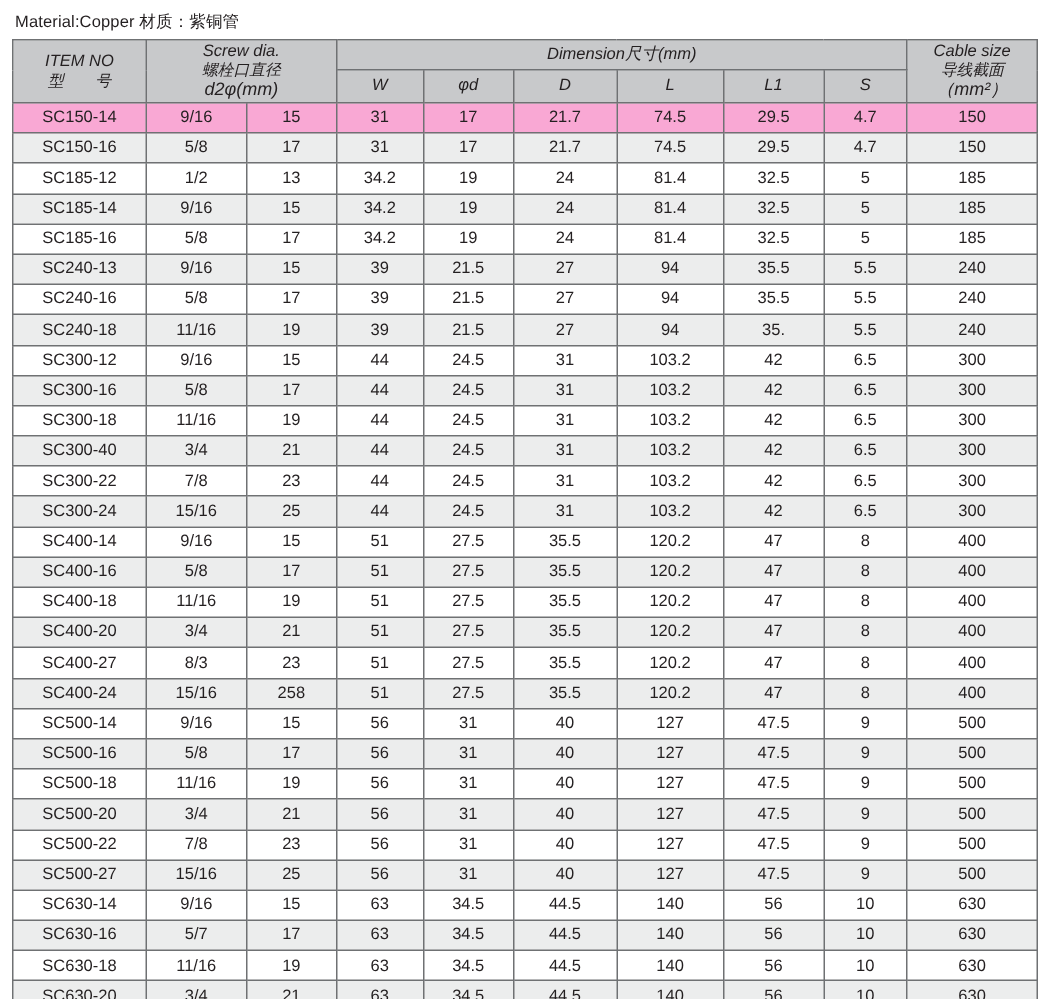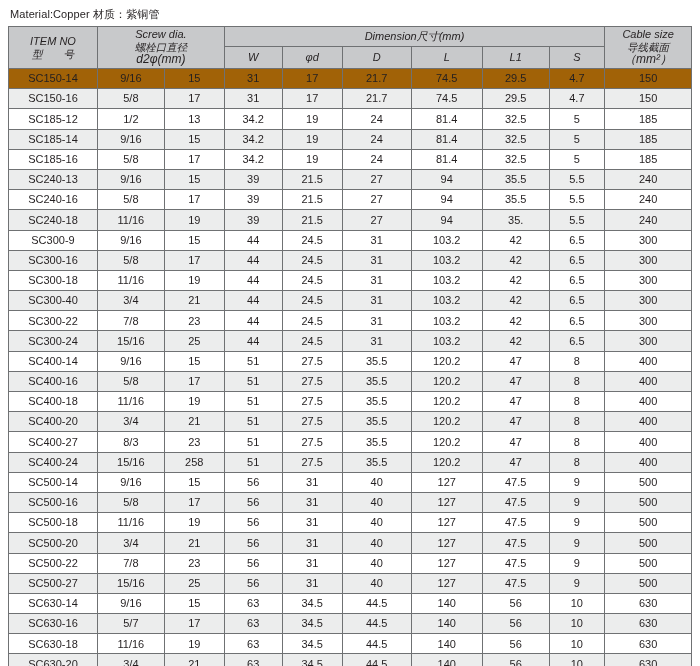--- a/index.html
+++ b/index.html
@@ -58,21 +58,21 @@
     font-size: 12px;
   }
   .hdr-top-itemno { height: 40px; }
   .hdr-dim { height: 19px; }
   .hdr-sub { height: 21px; }
   tbody td {
     height: 19.2px;
   }
   tbody tr.odd td { background: #ffffff; }
   tbody tr.even td { background: #eceded; }
-  tbody tr.first-row td { background: #a16207; }
+  tbody tr.first-row td { background: #f9a8d4; }
   td.item { font-size: 11px; }
   .col-item   { width: 80px; }
   .col-screw1 { width: 60px; }
   .col-screw2 { width: 54px; }
   .col-w      { width: 52px; }
   .col-phid   { width: 54px; }
   .col-d      { width: 62px; }
   .col-l      { width: 64px; }
   .col-l1     { width: 60px; }
   .col-s      { width: 50px; }
@@ -216,21 +216,21 @@
           <td>19</td>
           <td>39</td>
           <td>21.5</td>
           <td>27</td>
           <td>94</td>
           <td>35.</td>
           <td>5.5</td>
           <td>240</td>
         </tr>
         <tr class="odd">
-          <td class="item">SC300-9</td>
+          <td class="item">SC300-12</td>
           <td>9/16</td>
           <td>15</td>
           <td>44</td>
           <td>24.5</td>
           <td>31</td>
           <td>103.2</td>
           <td>42</td>
           <td>6.5</td>
           <td>300</td>
         </tr>

